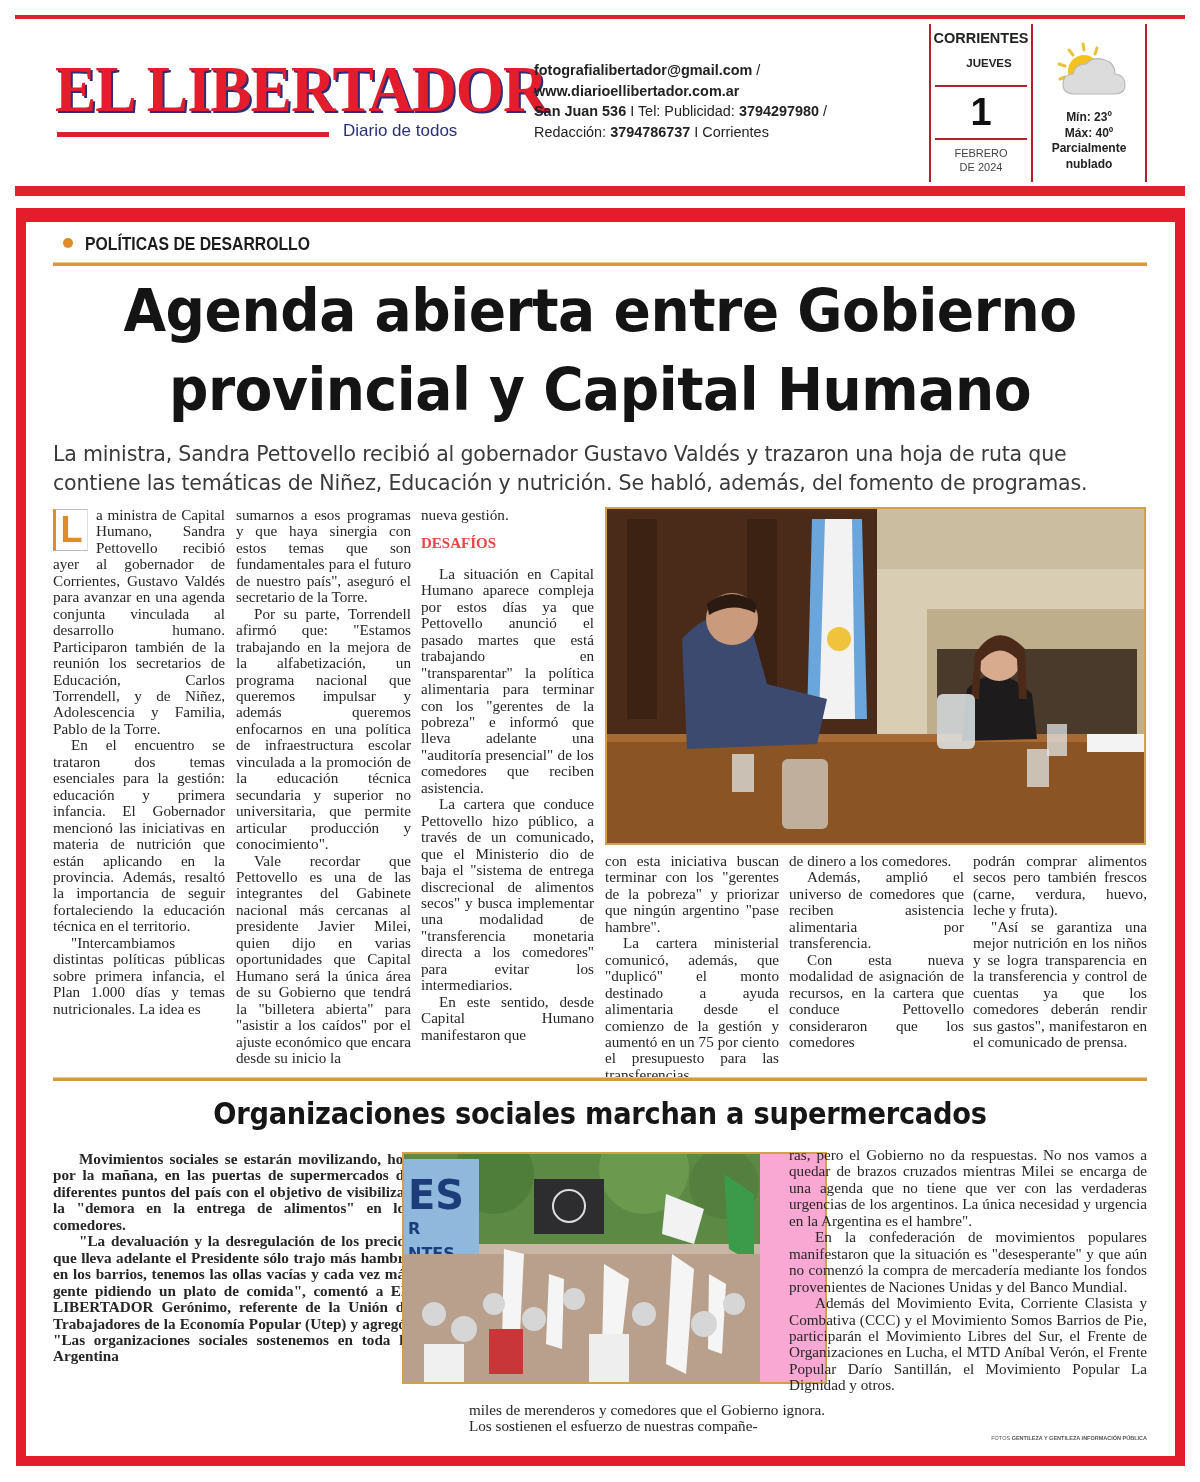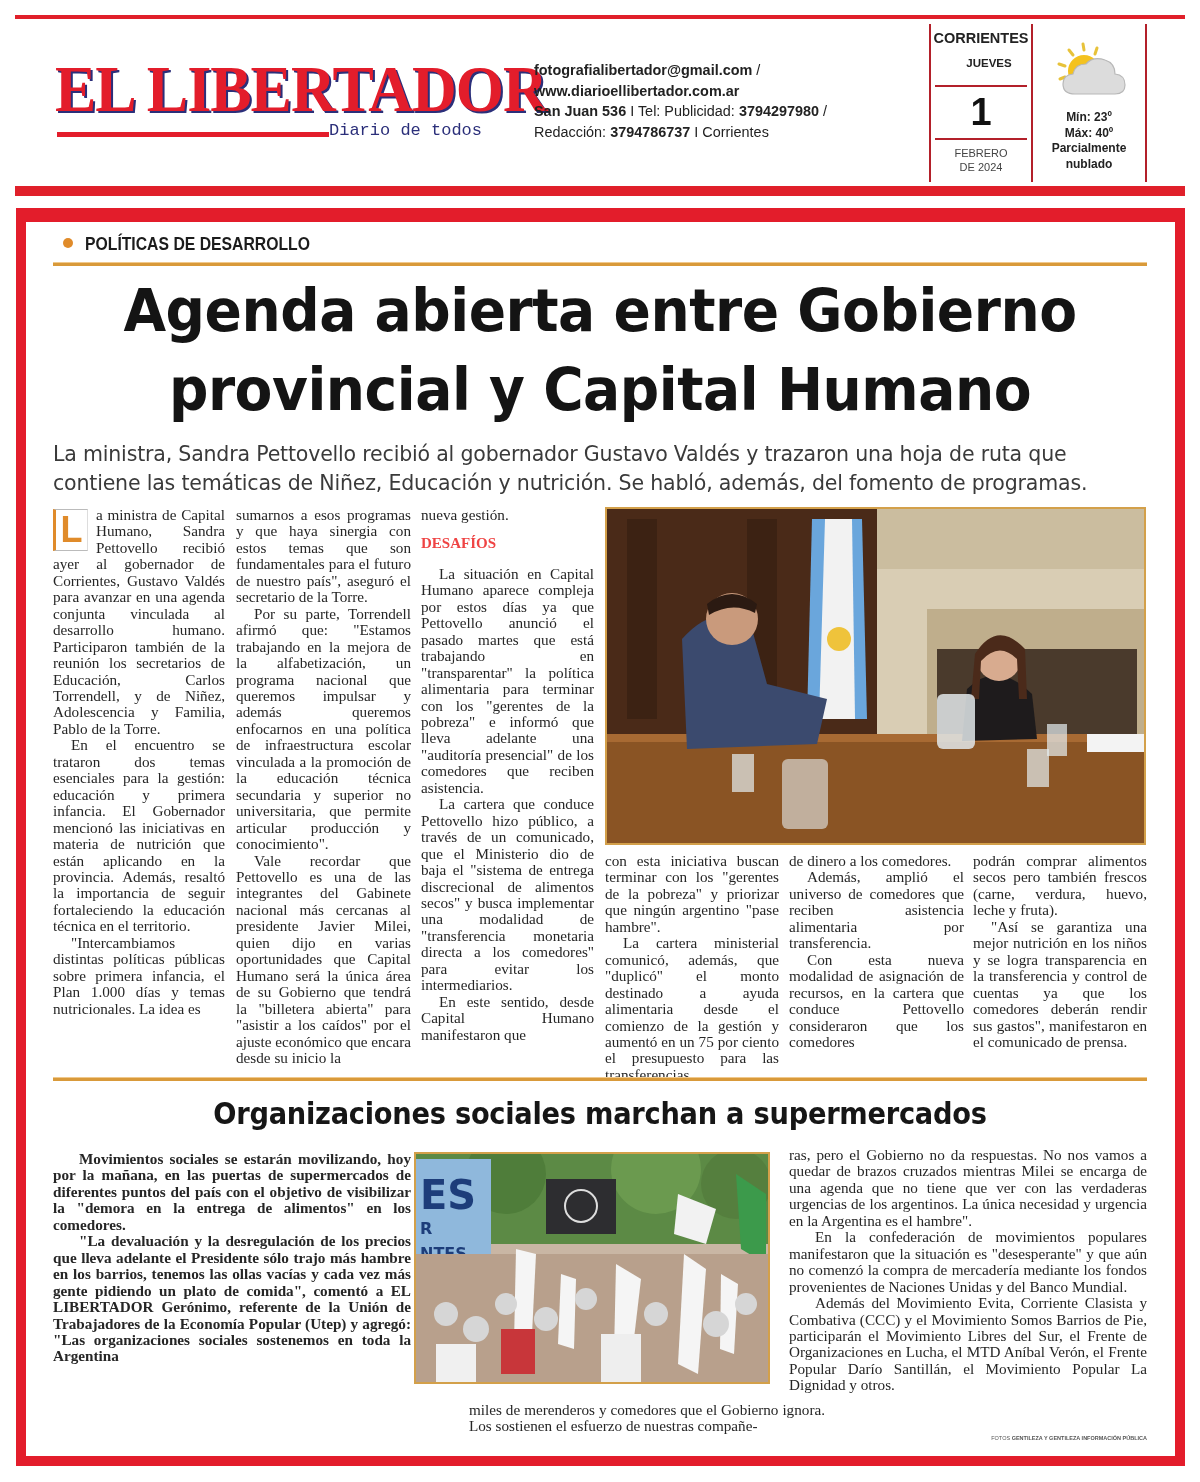--- a/index.html
+++ b/index.html
@@ -6,21 +6,21 @@
   html, body { width: 1200px; height: 1482px; background: #ffffff; overflow: hidden; }
   body { position: relative; font-family: "Liberation Serif", serif; color: #2a2a2a; }
 
   
   .top-rule { position: absolute; left: 15px; top: 15px; width: 1170px; height: 4px; background: #e0202a; }
   .logo { position: absolute; left: 55px; top: 58px; width: 400px; height: 90px; }
   .logo-title { position: absolute; left: 0; top: 0; font-family: "Liberation Serif", serif; font-weight: bold;
     font-size: 62px; letter-spacing: -1px; color: #e31d2b; line-height: 1; transform: scaleY(1.05);
     text-shadow: 2px 2px 0 #2b2f7a; white-space: nowrap; }
   .logo-bar { position: absolute; left: 2px; top: 74px; width: 272px; height: 5px; background: #e31d2b; }
-  .logo-sub { position: absolute; left: 274px; top: 63px; font-family: Liberation Mono, monospace; font-size: 17px; color: #2b2f7a; white-space: nowrap; }
+  .logo-sub { position: absolute; left: 288px; top: 63px; font-family: Liberation Sans, sans-serif; font-size: 17px; color: #2b2f7a; white-space: nowrap; }
 
   .contact { position: absolute; left: 534px; top: 60px; font-family: "Liberation Sans", sans-serif; font-size: 15.5px;
     line-height: 20.5px; color: #222; transform: scaleX(0.93); transform-origin: left top; white-space: nowrap; }
   .contact b { font-weight: bold; }
 
   .date-box { position: absolute; left: 929px; top: 24px; width: 104px; height: 158px;
     border-left: 2px solid #b3202a; border-right: 2px solid #b3202a; text-align: center; font-family: "Liberation Sans", sans-serif; }
   .date-city { margin-top: 6px; font-size: 14.5px; font-weight: bold; color: #222; }
   .date-weekday { margin-top: 11px; font-size: 11.5px; font-weight: bold; color: #222; padding-left: 16px; }
   .date-rule { width: 92px; height: 2px; background: #b3202a; margin: 0 auto; }
@@ -81,22 +81,22 @@
   
   .headline2 { position: absolute; left: 40px; top: 1093px; width: 1120px; text-align: center;
     font-family: "DejaVu Sans", sans-serif; font-size: 31px; font-weight: bold; color: #161616; line-height: 40px;
     transform: scaleX(0.88); letter-spacing: -0.3px; }
   .wide { position: absolute; font-family: "Liberation Serif", serif; font-size: 15.2px; line-height: 16.45px;
     color: #262626; text-align: justify; }
   .wide p { text-indent: 26px; }
   .wide-1 { left: 53px; top: 1151px; width: 358px; font-weight: bold; }
   .wide-2 { left: 421px; top: 1402px; width: 356px; margin-left: 48px; }
   .wide-3 { left: 789px; top: 1147px; width: 358px; }
-  .photo2 { position: absolute; left: 414px; top: 1152px; width: 356px; height: 232px;
-    border: 2px solid #d3a04a; overflow: hidden; background: #737373; }
+  .photo2 { position: absolute; left: 402px; top: 1152px; width: 425px; height: 232px;
+    border: 2px solid #d3a04a; overflow: hidden; background: #f9a8d4; }
 
   .credit { position: absolute; left: 960px; top: 1435px; width: 187px; text-align: right;
     font-family: "Liberation Sans", sans-serif; font-size: 5.5px; color: #555; white-space: nowrap; }
   .credit b { font-weight: bold; }
 </style>
 </head>
 <body>
 
 <div class="top-rule"></div>
 

